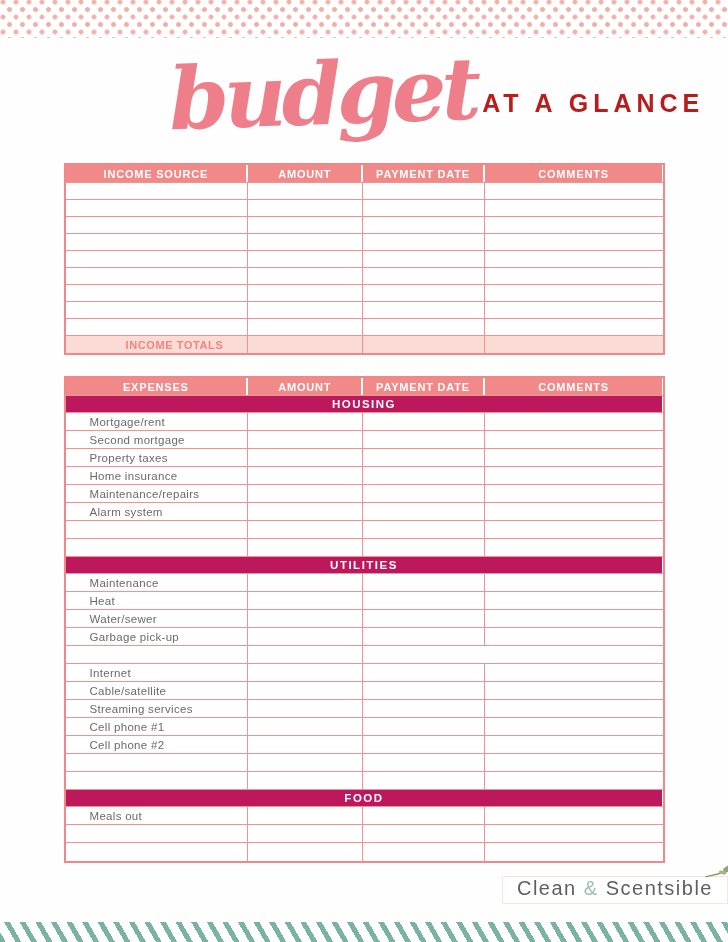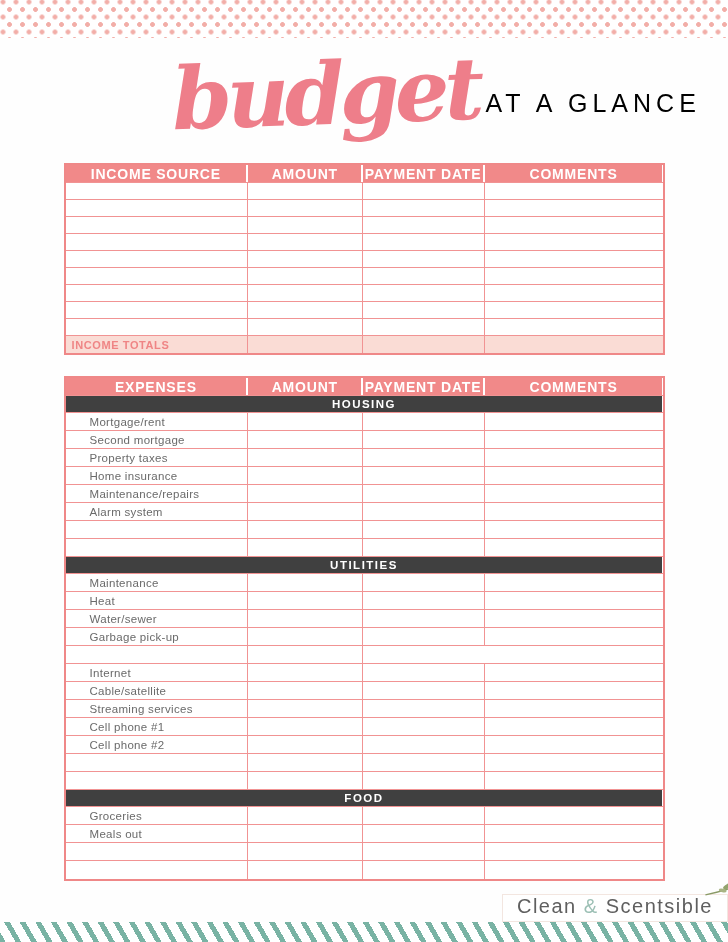--- a/index.html
+++ b/index.html
@@ -21,54 +21,54 @@
 
   
   .title-row { height:125px; display:flex; justify-content:center; align-items:center;
                padding-left:145px; }
   .title-script {
     font-family:"DejaVu Serif", serif; font-style:italic; font-weight:bold;
     font-size:86px; line-height:.9; color:#ee7e8a; letter-spacing:-5px;
     transform:rotate(-2deg); padding-bottom:14px;
   }
   .title-caps {
-    font-size:25px; font-weight:normal; color:#000000; letter-spacing:5px;
+    font-size:25px; font-weight:bold; color:#b91c1c; letter-spacing:5px;
     margin-left:6px; margin-top:6px;
   }
 
   
   .sheet-table { width:601px; margin:0 auto; border:2px solid #ef8888; background:#fff; }
   .gap { height:21px; }
   .t-row { display:grid; grid-template-columns:30.6% 19.3% 20.3% 29.8%;
            border-bottom:1.5px solid #f19393; }
   .t-row:last-child { border-bottom:none; }
   .cell { border-right:1.5px solid #f19393; }
   .cell:last-child { border-right:none; }
 
   .head-row { height:18px; border-bottom:1.5px solid #f19393; }
   .head-row .cell { background:#f18989; border-right:2px solid #ffffff;
-    color:#ffffff; font-size:14px; font-weight:bold; letter-spacing:.8px;
+    color:#ffffff; font-size:11px; font-weight:bold; letter-spacing:.8px;
     display:flex; align-items:center; justify-content:center; }
   .head-row .cell:last-child { border-right:none; }
 
   .empty-row-income { height:17px; }
   .empty-row-expense { height:18px; }
 
   .band-row { height:17px; }
-  .band-cell { grid-column:1 / -1; background:#404040; color:#ffffff;
+  .band-cell { grid-column:1 / -1; background:#be185d; color:#ffffff;
     font-size:11.5px; font-weight:bold; letter-spacing:1.5px;
     display:flex; align-items:center; justify-content:center; }
 
   .label-row { height:18px; }
   .label-cell { display:flex; align-items:center; padding-left:24px;
     color:#6a6a6a; font-size:11.5px; letter-spacing:.3px; }
 
   .totals-row { height:17px; background:#fadcd5; }
   .totals-row .totals-label { color:#ef8585; font-size:11px; font-weight:bold;
-    letter-spacing:.6px; display:flex; align-items:center; padding-left:6px; }
+    letter-spacing:.6px; display:flex; align-items:center; padding-left:16px;margin-left:44px; }
 
   
   .footer { height:41px; display:flex; flex-direction:column; align-items:flex-end;
             justify-content:flex-start; position:relative; }
   .sprig { position:relative; left:28px; height:20px; margin-top:0px; }
   .brand-box { border:1px solid #f3e6e0; padding:0 14px 3px 14px; margin-top:-6px;
                background:rgba(255,255,255,.6); }
   .brand { font-size:20px; color:#5f5f5f; letter-spacing:1.5px; }
   .brand .amp { color:#9bbfb4; }
 
@@ -289,26 +289,20 @@
         <div class="cell"></div>
       </div>
       <div class="t-row empty-row-expense">
         <div class="cell"></div>
         <div class="cell"></div>
         <div class="cell"></div>
         <div class="cell"></div>
       </div>
       <div class="t-row band-row">
         <div class="band-cell">FOOD</div>
-      </div>
-      <div class="t-row label-row">
-        <div class="cell label-cell">Groceries</div>
-        <div class="cell"></div>
-        <div class="cell"></div>
-        <div class="cell"></div>
       </div>
       <div class="t-row label-row">
         <div class="cell label-cell">Meals out</div>
         <div class="cell"></div>
         <div class="cell"></div>
         <div class="cell"></div>
       </div>
       <div class="t-row empty-row-expense">
         <div class="cell"></div>
         <div class="cell"></div>

